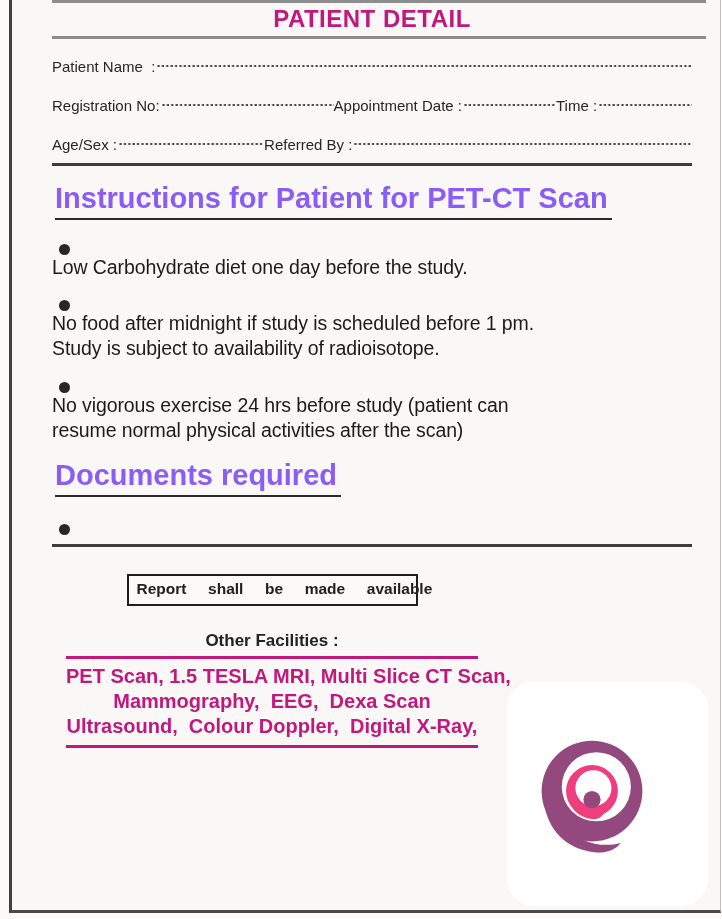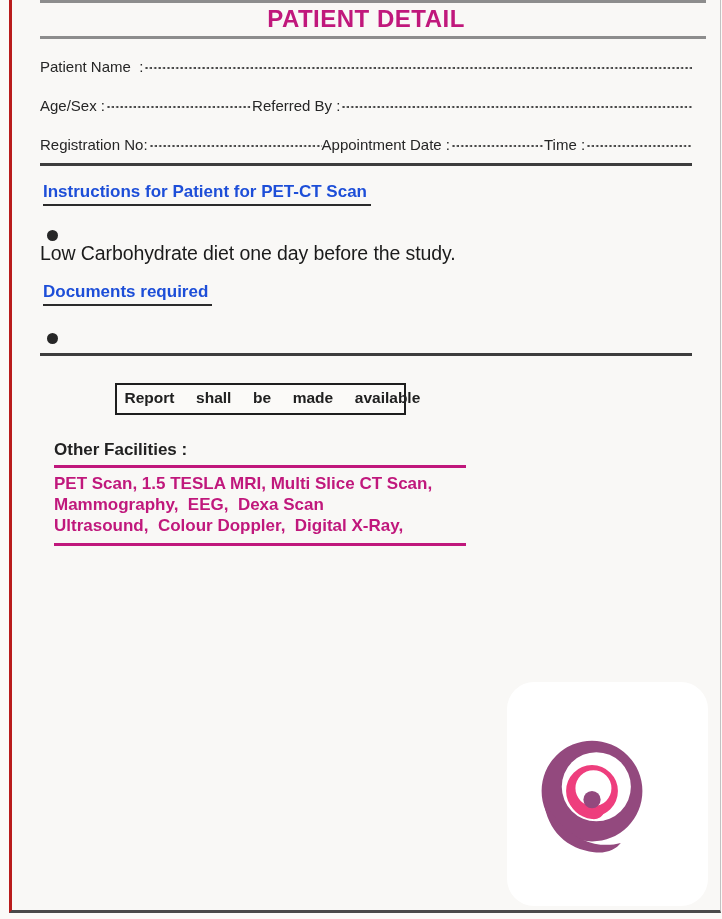--- a/index.html
+++ b/index.html
@@ -16,53 +16,53 @@
     color:var(--ink);
   }
   .canvas{
     width:722px;height:919px;background:#fbfaf8;box-sizing:border-box;
     padding:0 0 6px 9px;
   }
   .page{
     position:relative;box-sizing:border-box;
     width:712px;height:913px;
     background:#f9f8f6;
-    border-left:3px solid #b91c1c;
+    border-left:3px solid #404040;
     border-right:1px solid #c2c2c2;
     border-bottom:3px solid #4a4a4a;
-    padding:0 28px 0 28px;
+    padding:0 28px 0 40px;
     overflow:hidden;
   }
   
   .rule{border:none;}
   .rule-gray{height:3px;background:#8d8d8d;margin:0 -14px 0 0;}
   .rule-dark{height:3px;background:#3d3d3d;}
   .rule-mag{height:3px;background:var(--magenta);}
   
   .page-title{
     text-align:center;color:var(--magenta);
     font-size:24px;font-weight:bold;letter-spacing:.5px;
     margin:3px 0 4px 0;line-height:1.1;
   }
   
-  .form-row{display:flex;align-items:center;margin-top:22px;}
+  .form-row{display:flex;align-items:flex-start;margin-top:22px;}
   .form-row.first{margin-top:19px;}
   .flabel{font-size:15px;color:#262626;line-height:17px;white-space:pre;}
   .dots{
     flex:1 1 auto;height:12px;margin:0 0 1px 2px;
     background-image:radial-gradient(circle at 1.6px 8px,#474747 1.05px,transparent 1.5px);
     background-size:4.4px 12px;background-repeat:repeat-x;
   }
   .dots.fix{flex:0 0 auto;}
   .w145{width:145px;} .w172{width:172px;} .w92{width:92px;} .w160{width:160px;}
   .form-thick{margin-top:10px;}
   
   .sec-head{
     display:inline-block;
-    font-size:17px;font-weight:bold;color:#1d4ed8;
+    font-size:29px;font-weight:bold;color:#8b5cf6;
     border-bottom:2.5px solid #2b2b2b;
     padding:0 4px 2px 0;margin:16px 0 4px 3px;line-height:1.15;
   }
   .bitem{display:flex;margin-top:13px;flex-direction:column;}
   .bitem .bullet{
     flex:0 0 11px;width:11px;height:11px;border-radius:50%;
     background:#272727;margin:7px 15px 0 7px;
   }
   .btext{
     font-size:19.5px;line-height:1.3;color:#1b1b1b;
@@ -75,27 +75,27 @@
   .footer{margin-top:27px;}
   .fleft{width:440px;box-sizing:border-box;padding:0 14px;}
   .report-box{
     width:291px;margin:0 auto;box-sizing:border-box;
     border:2.5px solid #1e1e1e;background:#fbfaf8;
     padding:3px 8px 5px 8px;text-align:center;
   }
   .report-line{font-size:15.5px;font-weight:bold;color:#202020;line-height:1.28;white-space:pre;}
   .report-line.spread{word-spacing:6.5px;}
   .of-head{
-    font-size:17px;font-weight:bold;color:#222;
+    text-align:center;font-size:17px;font-weight:bold;color:#222;
     margin-top:25px;margin-bottom:5px;
   }
   .fac-lines{margin:5px 0 6px 0;}
   .fac-line{
-    color:var(--magenta);font-weight:bold;
-    font-size:17px;line-height:1.26;white-space:pre;
+    text-align:center;color:var(--magenta);font-weight:bold;
+    font-size:20px;line-height:1.26;white-space:pre;
   }
   
   .logo-card{
     position:absolute;right:12px;bottom:4px;
     width:201px;height:224px;background:#ffffff;border-radius:27px;
   }
   .logo-card svg{display:block;margin:50px 0 0 13px;}
   .logo-plum{fill:var(--plum);}
   .logo-pink{fill:var(--pink);}
 </style>
@@ -107,40 +107,48 @@
 
     <div class="rule rule-gray"></div>
     <div class="page-title">PATIENT DETAIL</div>
     <div class="rule rule-gray"></div>
 
     <div class="form-row first">
       <span class="flabel">Patient Name  :</span>
       <span class="dots"></span>
     </div>
     <div class="form-row">
-      <span class="flabel">Age/Sex :</span>
-      <span class="dots fix w145"></span>
-      <span class="flabel">Referred By :</span>
-      <span class="dots"></span>
-    </div>
-    <div class="form-row">
       <span class="flabel">Registration No:</span>
       <span class="dots fix w172"></span>
       <span class="flabel">Appointment Date :</span>
       <span class="dots fix w92"></span>
       <span class="flabel">Time :</span>
+      <span class="dots"></span>
+    </div>
+    <div class="form-row">
+      <span class="flabel">Age/Sex :</span>
+      <span class="dots fix w145"></span>
+      <span class="flabel">Referred By :</span>
       <span class="dots"></span>
     </div>
     <div class="rule rule-dark form-thick"></div>
 
     <section>
       <div class="sec-head">Instructions for Patient for PET-CT Scan</div>
       <div class="bitem">
         <span class="bullet"></span>
         <span class="btext">Low Carbohydrate diet one day before the study.</span>
+      </div>
+      <div class="bitem">
+        <span class="bullet"></span>
+        <span class="btext">No food after midnight if study is scheduled before 1 pm. Study is subject to availability of radioisotope.</span>
+      </div>
+      <div class="bitem">
+        <span class="bullet"></span>
+        <span class="btext">No vigorous exercise 24 hrs before study (patient can resume normal physical activities after the scan)</span>
       </div>
     </section>
 
     <section class="docs">
       <div class="sec-head">Documents required</div>
       <div class="bitem">
         <span class="bullet"></span>
       </div>
     </section>
 

